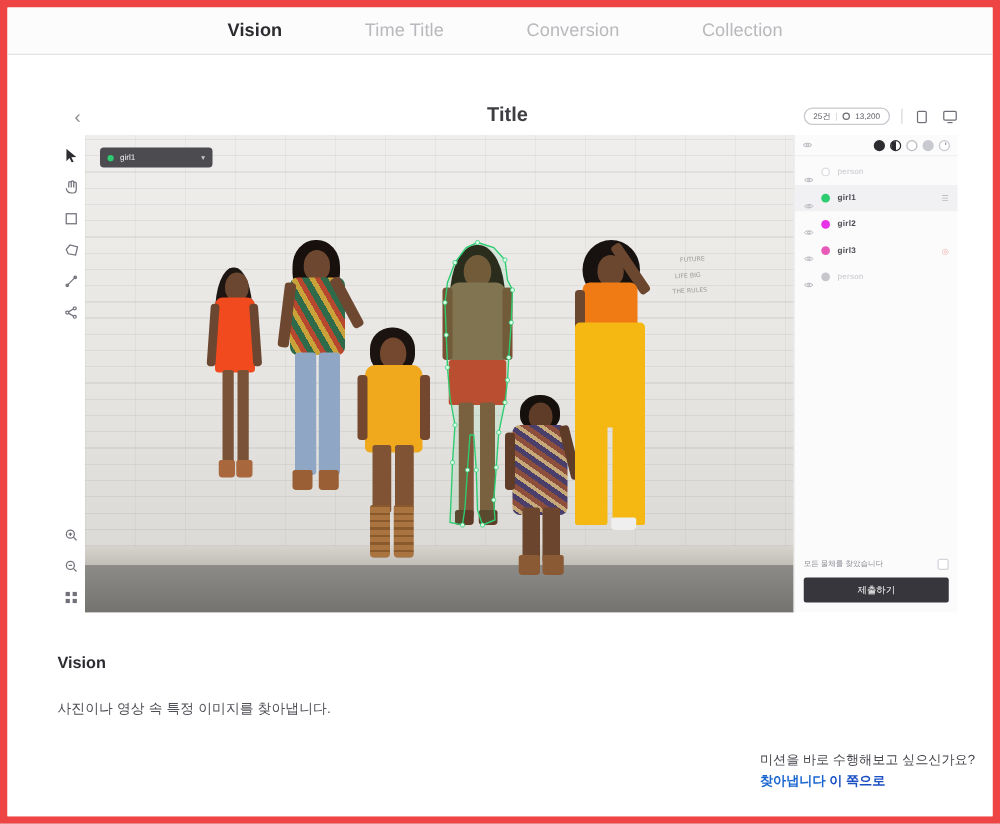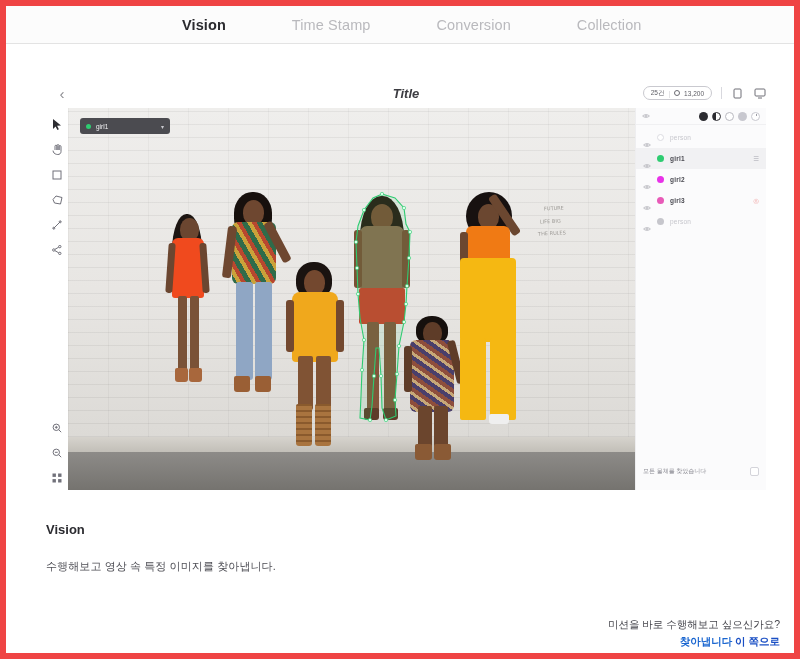--- a/index.html
+++ b/index.html
@@ -73,25 +73,24 @@
     display: flex;
     align-items: center;
     justify-content: center;
     cursor: pointer;
     margin-left: 8px;
   }
   .ws-title {
     position: absolute;
     left: 0; right: 0;
     text-align: center;
-    font-size: 13px;
+    font-size: 16px;
     color: #3d3d42;
     font-weight: 600;
     pointer-events: none;
-    font-style: italic;
   }
   .ws-header-right {
     position: absolute;
     right: 0;
     display: flex;
     align-items: center;
     gap: 9px;
   }
   .count-pill {
     border: 1px solid #c9c9cf;
@@ -340,36 +339,35 @@
   .desc-text {
     font-size: 11px;
     color: #4e4e55;
     letter-spacing: .1px;
   }
 
   
   .footer {
     position: absolute;
     right: 14px;
-    bottom: 4px;
-    text-align: right;
+    bottom: 20px;
     line-height: 1.55;
   }
   .foot-q { font-size: 10.5px; color: #45454c; }
   .foot-link { font-size: 10.5px; color: #1a66d0; font-weight: 700; cursor: pointer; }
   .foot-link .em { color: #1a4fc4; }
 </style>
 </head>
 <body>
 
 <div class="page">
 
   <div class="tabbar">
     <div class="tab active">Vision</div>
-    <div class="tab">Time Stamp</div>
+    <div class="tab">Time Title</div>
     <div class="tab">Conversion</div>
     <div class="tab">Collection</div>
   </div>
 
   <div class="body-area">
 
     <div class="workspace">
 
       <div class="ws-header">
         <div class="back-chevron">‹</div>
@@ -658,28 +656,29 @@
               <span class="obj-name muted">person</span>
               <span class="obj-act"></span>
             </div>
           </div>
 
           <div class="side-bottom">
             <div class="chk-row">
               <span class="chk-label">모든 물체를 찾았습니다</span>
               <span class="chk-box"></span>
             </div>
+            <button class="submit-btn">제출하기</button>
           </div>
         </div>
       </div>
     </div>
 
     <div class="desc">
       <div class="desc-title">Vision</div>
-      <div class="desc-text">수행해보고 영상 속 특정 이미지를 찾아냅니다.</div>
+      <div class="desc-text">사진이나 영상 속 특정 이미지를 찾아냅니다.</div>
     </div>
 
     <div class="footer">
       <div class="foot-q">미션을 바로 수행해보고 싶으신가요?</div>
       <div class="foot-link">
         <span>찾아냅니다 </span><span class="em">이 쪽으로</span>
       </div>
     </div>
 
   </div>

